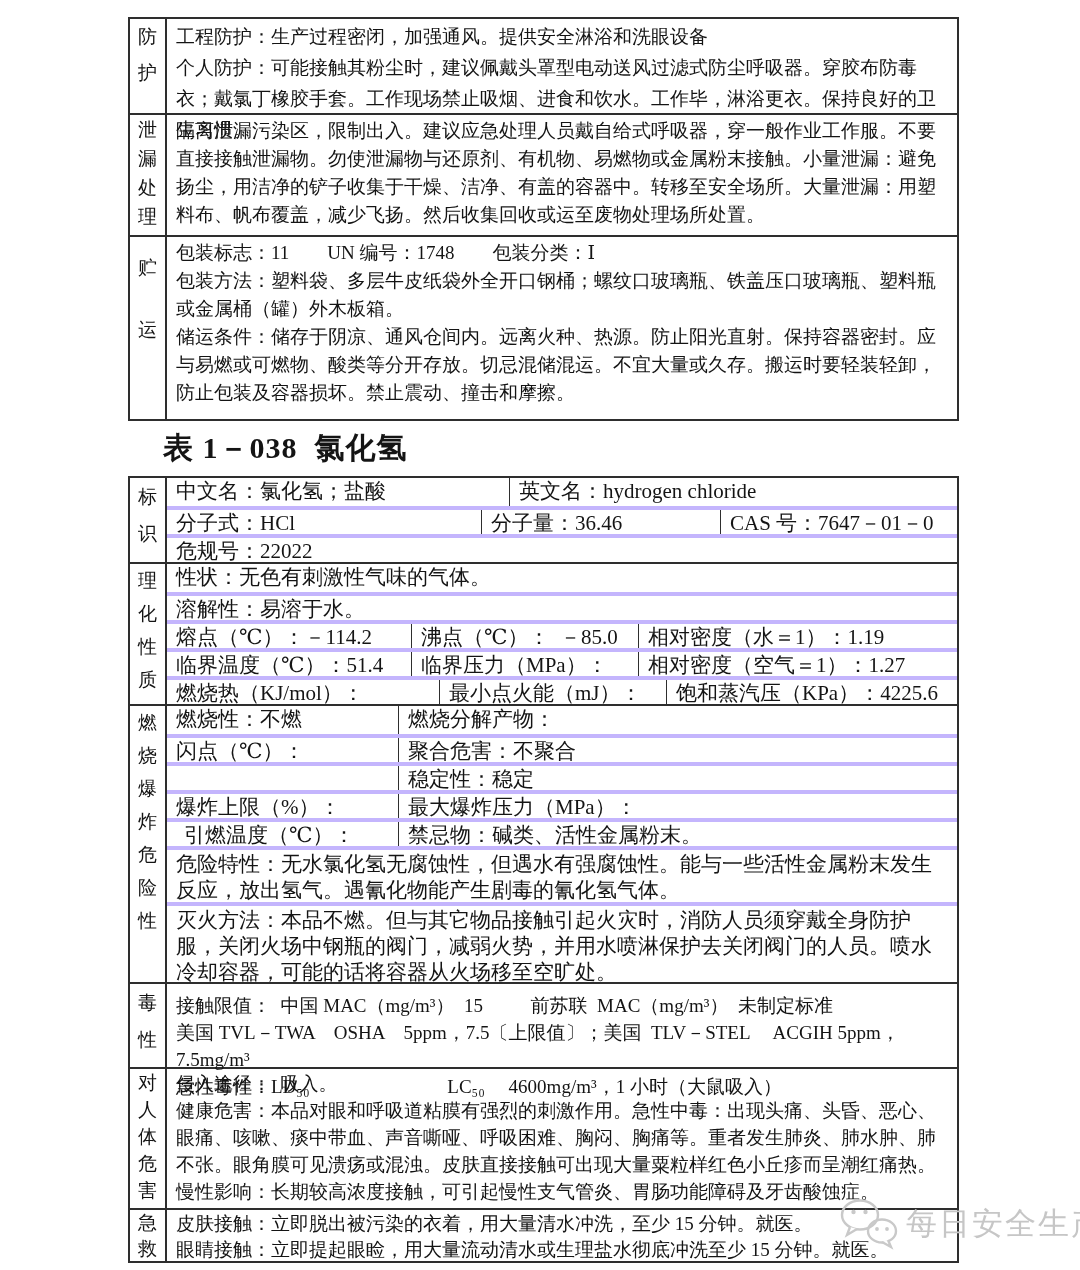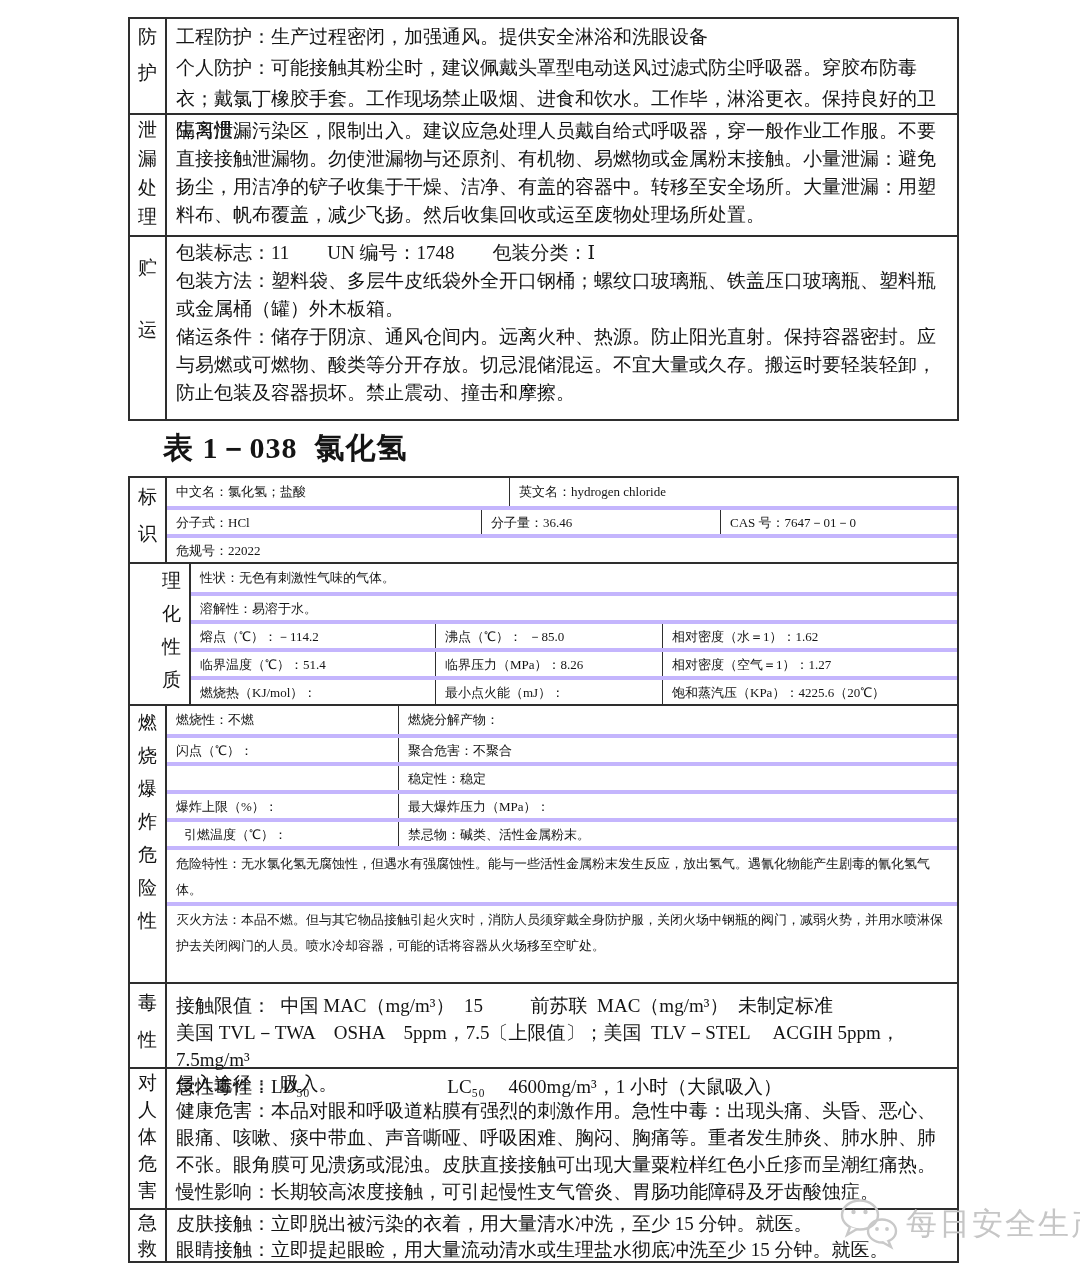--- a/index.html
+++ b/index.html
@@ -28,22 +28,22 @@
   .lh31{line-height:31px;}
   .lh30{line-height:28px;}
   .lh27{line-height:27px;}
   .lh26{line-height:26px;}
   .row{display:flex;box-sizing:border-box;}
   .row + .row{border-top:4px solid #c4b5fd;}
   .r28{height:28px;flex:0 0 auto;}
   .rh56{height:56px;}
   .rh80{height:80px;}
   .cell{
-    box-sizing:border-box;padding:0 6px 0 9px;font-size:13px;line-height:27px;
-    white-space:pre-wrap;overflow:hidden;font-family:Liberation Serif, serif;
+    box-sizing:border-box;padding:0 6px 0 9px;font-size:21px;line-height:27px;
+    white-space:pre-wrap;overflow:hidden;
   }
   .row + .row .cell{line-height:26px;}
   .cell + .cell{border-left:1px solid #2e2e2e;}
   .flex1{flex:1;min-width:0;}
   .doc-title{
     position:absolute;left:163px;top:428px;font-size:30px;font-weight:bold;
     letter-spacing:1px;white-space:pre;
   }
   .watermark{
     position:absolute;left:838px;top:1198px;display:flex;align-items:center;
@@ -106,44 +106,44 @@
           <div class="cell" style="width:314px;">分子式：HCl</div>
           <div class="cell" style="width:239px;">分子量：36.46</div>
           <div class="cell flex1">CAS 号：7647－01－0</div>
         </div>
         <div class="row r28">
           <div class="cell flex1">危规号：22022</div>
         </div>
       </div>
     </div>
 
-    <div class="section" style="height:142px;padding-left:24px;">
+    <div class="section" style="height:142px;">
       <div class="label-cell">
         <span class="vlabel" style="line-height:33px;">理化性质</span>
       </div>
       <div class="content">
         <div class="row r28">
           <div class="cell flex1">性状：无色有刺激性气味的气体。</div>
         </div>
         <div class="row r28">
           <div class="cell flex1">溶解性：易溶于水。</div>
         </div>
         <div class="row r28">
           <div class="cell" style="width:244px;">熔点（℃）：－114.2</div>
           <div class="cell" style="width:227px;">沸点（℃）：  －85.0</div>
-          <div class="cell flex1">相对密度（水＝1）：1.62</div>
+          <div class="cell flex1">相对密度（水＝1）：1.19</div>
         </div>
         <div class="row r28">
           <div class="cell" style="width:244px;">临界温度（℃）：51.4</div>
           <div class="cell" style="width:227px;">临界压力（MPa）：8.26</div>
           <div class="cell flex1">相对密度（空气＝1）：1.27</div>
         </div>
         <div class="row r28">
           <div class="cell" style="width:244px;">燃烧热（KJ/mol）：</div>
-          <div class="cell" style="width:227px;">最小点火能（mJ）：</div>
+          <div class="cell" style="width:227px;margin-left:28px;">最小点火能（mJ）：</div>
           <div class="cell flex1">饱和蒸汽压（KPa）：4225.6（20℃）</div>
         </div>
       </div>
     </div>
 
     <div class="section" style="height:278px;">
       <div class="label-cell">
         <span class="vlabel" style="line-height:33px;">燃烧爆炸危险性</span>
       </div>
       <div class="content">

